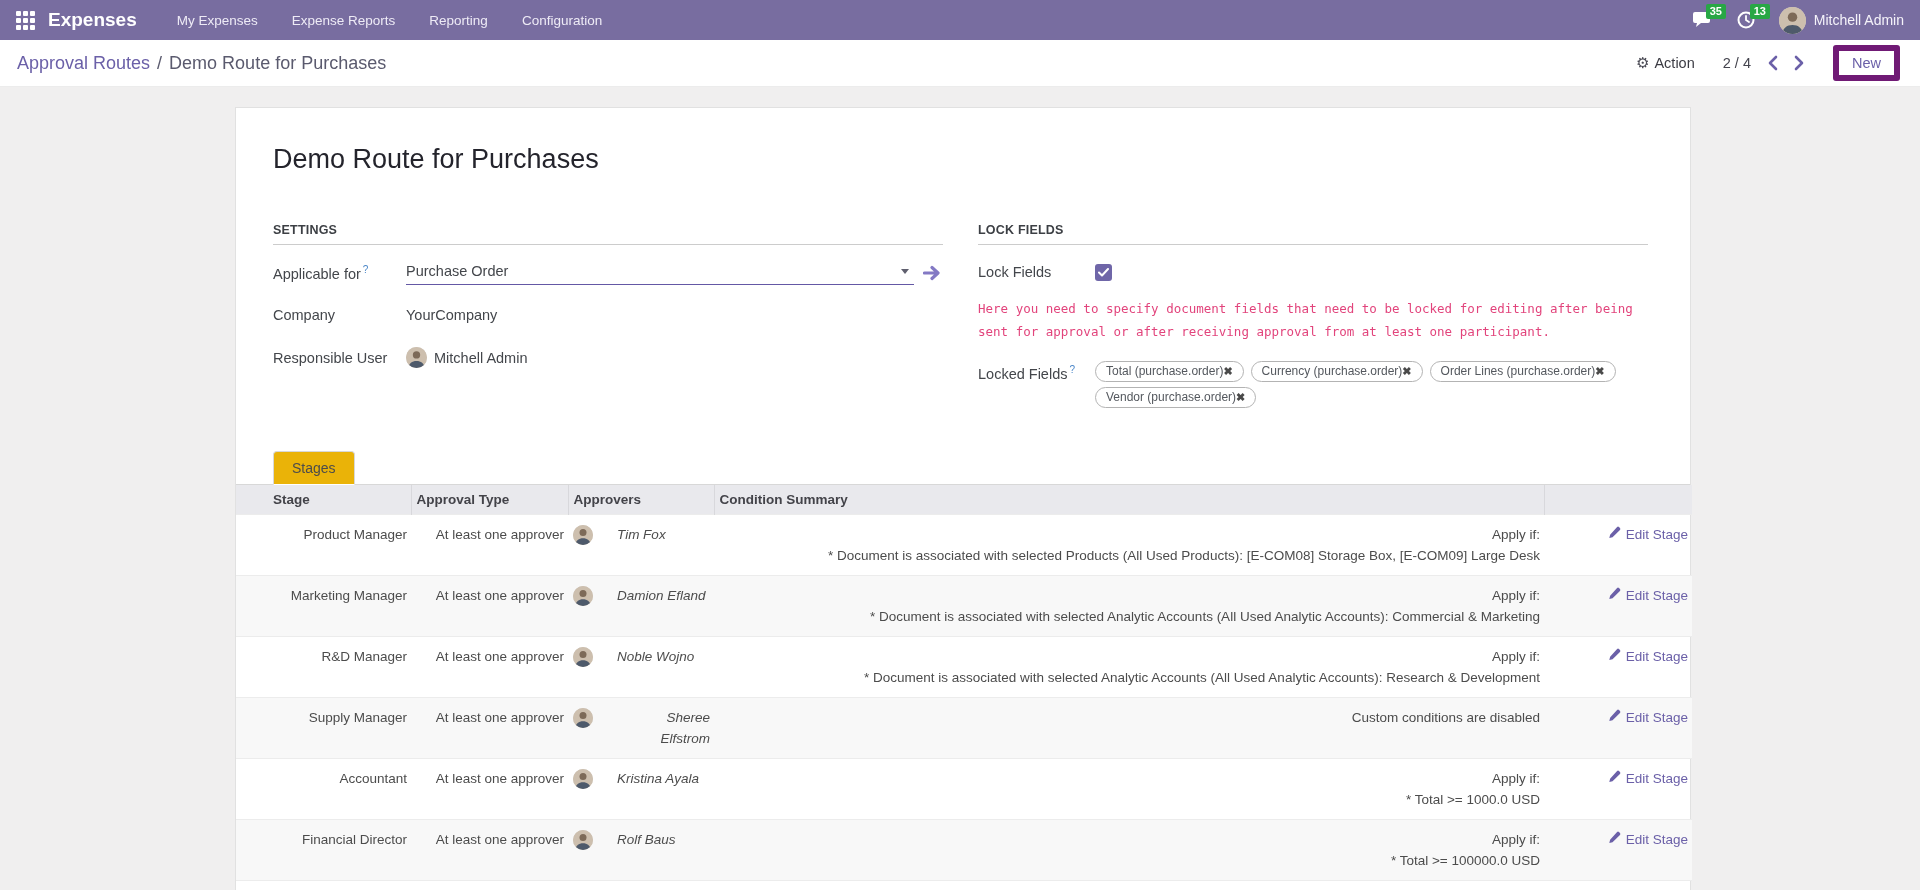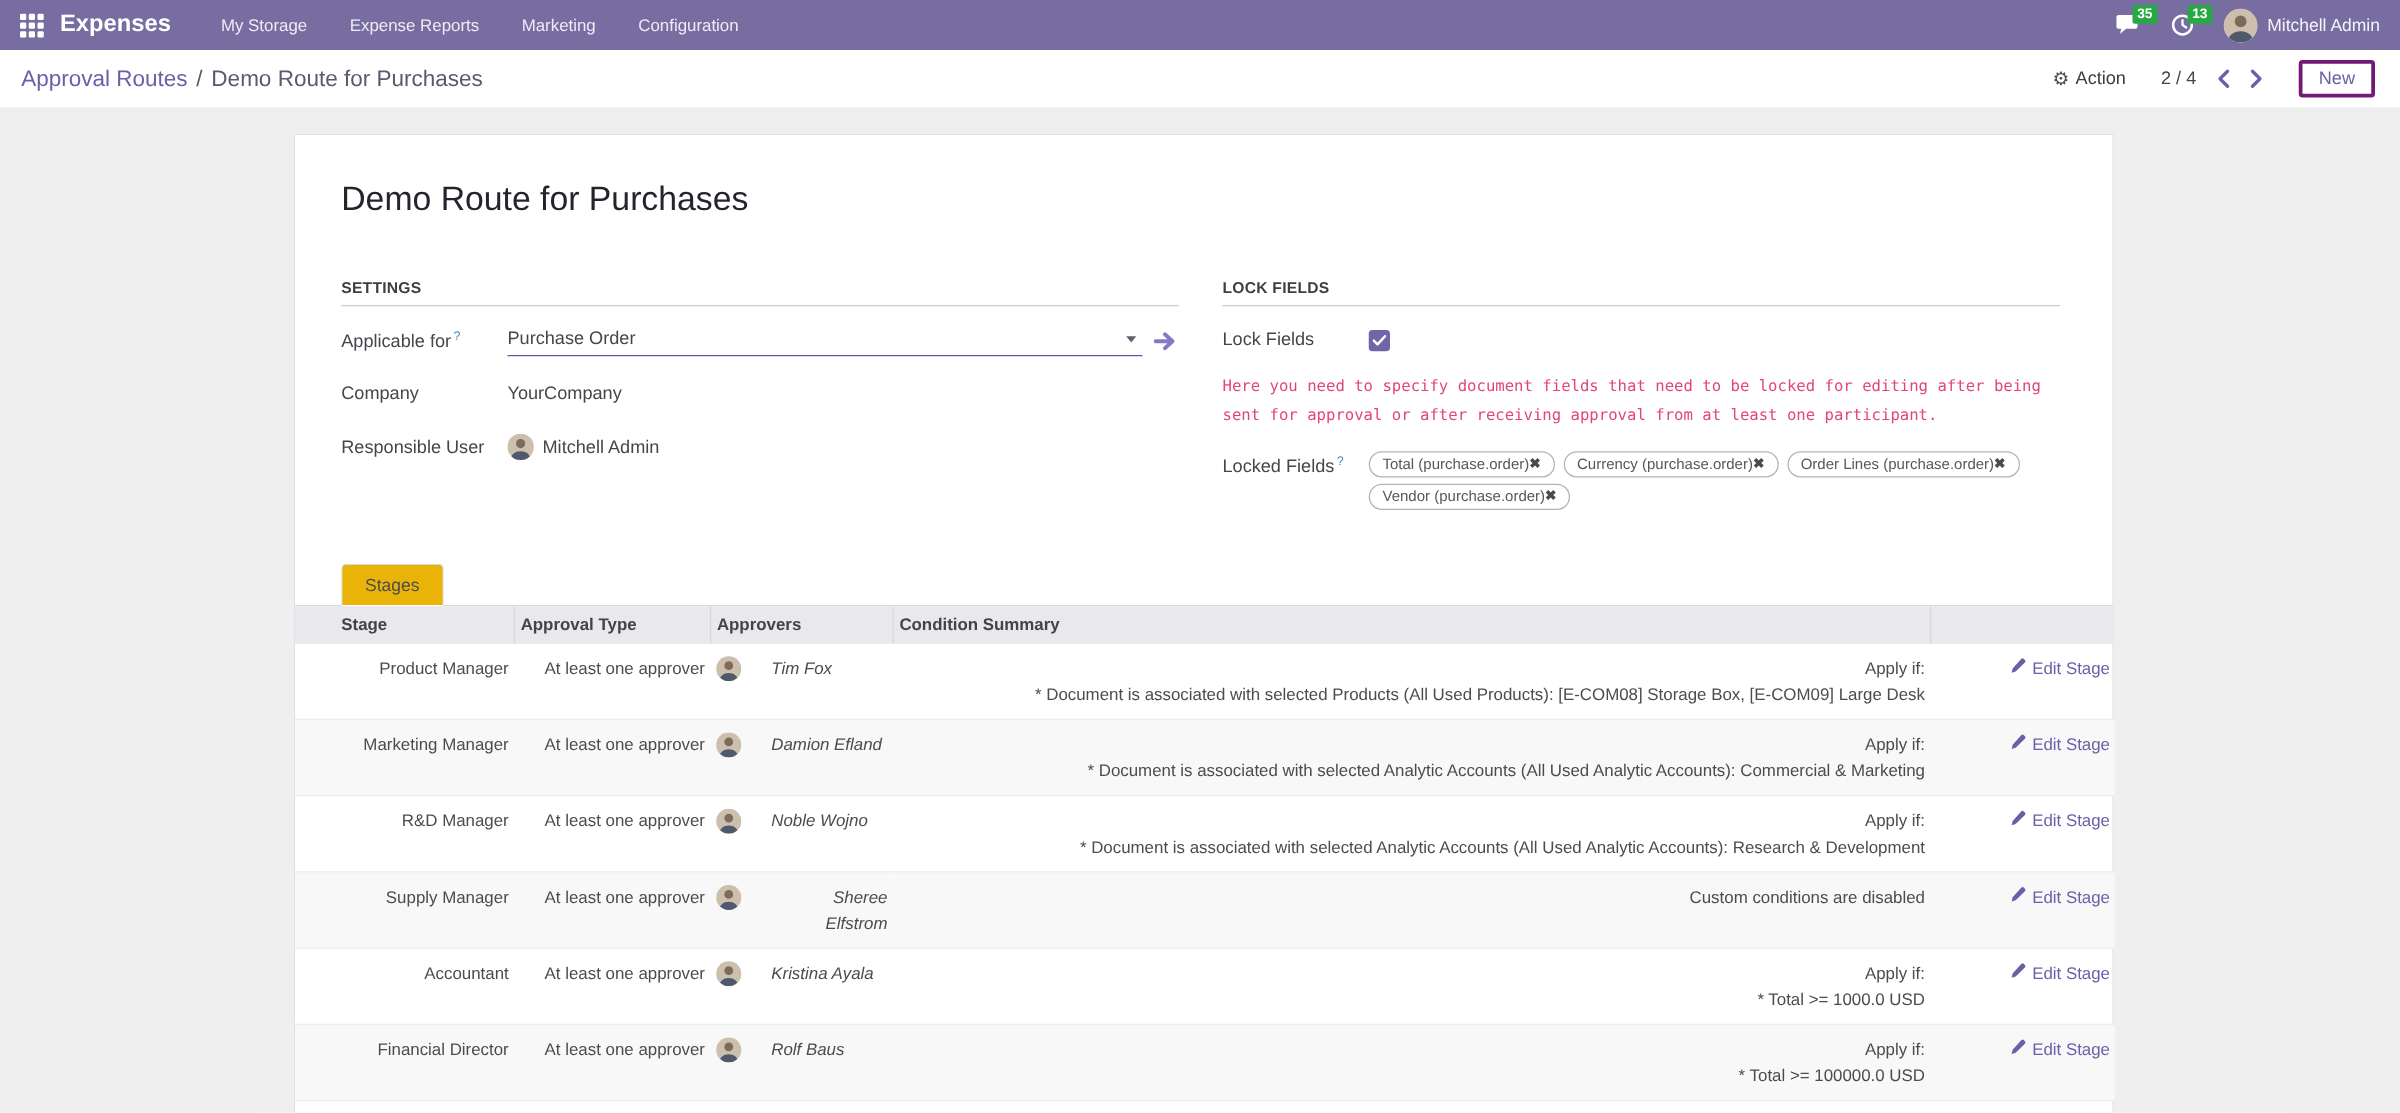--- a/index.html
+++ b/index.html
@@ -42,21 +42,21 @@
   .breadcrumb .sep { color: #5a5a6e; }
   .breadcrumb .current { color: #5a5a6e; }
   .cp-right { margin-left: auto; display: flex; align-items: center; gap: 28px; }
   .action-btn { display: flex; align-items: center; gap: 5px; font-size: 14.5px; color: #3a3a42; cursor: pointer; }
   .gear { font-size: 15px; color: #4b4b55; }
   .pager { display: flex; align-items: center; gap: 16px; }
   .pager-count { font-size: 14.5px; color: #44444e; }
   .pager-arrows { display: flex; align-items: center; gap: 16px; }
   .pager-arrow { cursor: pointer; display: flex; }
   .new-btn {
-    background: #fff; border: 3px solid #701a75; color: #6b60a8; font-size: 14.5px;
+    background: #fff; border: 6px solid #701a75; color: #6b60a8; font-size: 14.5px;
     padding: 4px 13px; border-radius: 3px; cursor: pointer; font-family: inherit;
   }
 
   
   .sheet {
     width: 1456px; margin: 20px auto 0 235px; background: #fff;
     border: 1px solid #e1e1e1; min-height: 771px; padding: 36px 0 26px 0;
   }
   .sheet-inner { padding: 0 37px; }
   .form-title { font-size: 27px; color: #24242c; font-weight: 400; margin-bottom: 48px; }
@@ -149,23 +149,23 @@
       <span></span>
       <span></span>
       <span></span>
       <span></span>
       <span></span>
       <span></span>
       <span></span>
   </div>
   <div class="brand">Expenses</div>
   <div class="nav-menu">
-      <div class="menu-item">My Storage</div>
+      <div class="menu-item">My Expenses</div>
       <div class="menu-item">Expense Reports</div>
-      <div class="menu-item">Marketing</div>
+      <div class="menu-item">Reporting</div>
       <div class="menu-item">Configuration</div>
     </div>
   <div class="nav-right">
     <div class="icon-wrap">
       <svg width="20" height="18" viewBox="0 0 20 18">
         <path d="M2 1 h13 a2 2 0 0 1 2 2 v7 a2 2 0 0 1 -2 2 h-7 l-5 4 1-4 h-2 a2 2 0 0 1 -2 -2 v-7 a2 2 0 0 1 2 -2 z" fill="#ffffff"></path>
       </svg>
       <span class="badge">35</span>
     </div>
     <div class="icon-wrap">

